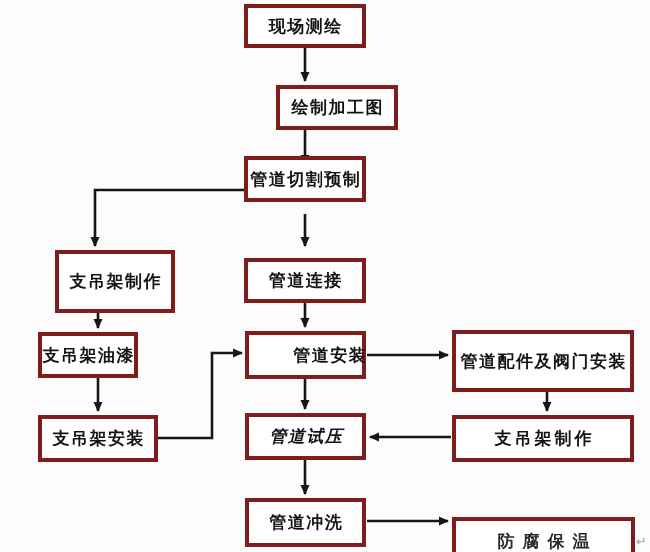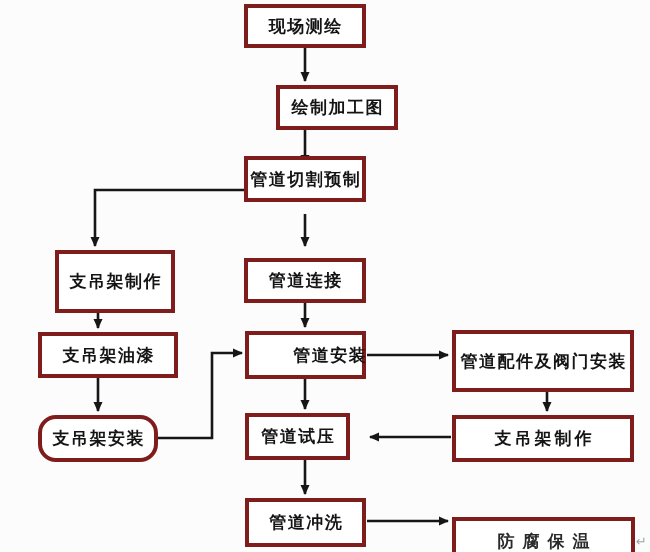--- a/index.html
+++ b/index.html
@@ -46,25 +46,25 @@
     letter-spacing: 8px;
     text-indent: 8px;
     color: #2a2a2a;
   }
   
   .n-site-survey        { left: 244px; top: 4px;   width: 122px; height: 44px; }
   .n-drawing            { left: 244px; top: 85px;  width: 122px; height: 45px; margin-left: 32px; }
   .n-cutting-prefab     { left: 244px; top: 156px; width: 122px; height: 46px; }
   .n-pipe-connect       { left: 244px; top: 250px; width: 122px; height: 45px; margin-top: 8px; }
   .n-support-fab        { left: 55px;  top: 250px; width: 120px; height: 63px; }
-  .n-support-paint      { left: 38px;  top: 332px; width: 140px; height: 46px; }
-  .n-support-install    { left: 38px;  top: 415px; width: 120px; height: 47px; border-radius: 18px; }
+  .n-support-paint      { left: 38px;  top: 332px; width: 100px; height: 46px; }
+  .n-support-install    { left: 38px;  top: 415px; width: 120px; height: 47px; }
   .n-pipe-install       { left: 245px; top: 331px; width: 121px; height: 48px; padding-left: 48px; }
   .n-fittings-valves    { left: 452px; top: 330px; width: 182px; height: 62px; }
-  .n-pressure-test      { left: 245px; top: 413px; width: 105px; height: 47px; }
+  .n-pressure-test      { left: 245px; top: 413px; width: 121px; height: 47px; font-style: italic; }
   .n-pressure-instr     { left: 452px; top: 415px; width: 182px; height: 47px; }
   .n-pipe-flush         { left: 245px; top: 498px; width: 121px; height: 49px; text-align: center; }
   .n-anticorrosion      { left: 452px; top: 498px; width: 183px; height: 49px; margin-top: 19px; }
   .paragraph-mark {
     position: absolute;
     left: 636px;
     top: 534px;
     font-size: 13px;
     color: #9aa3ad;
     font-weight: 400;

